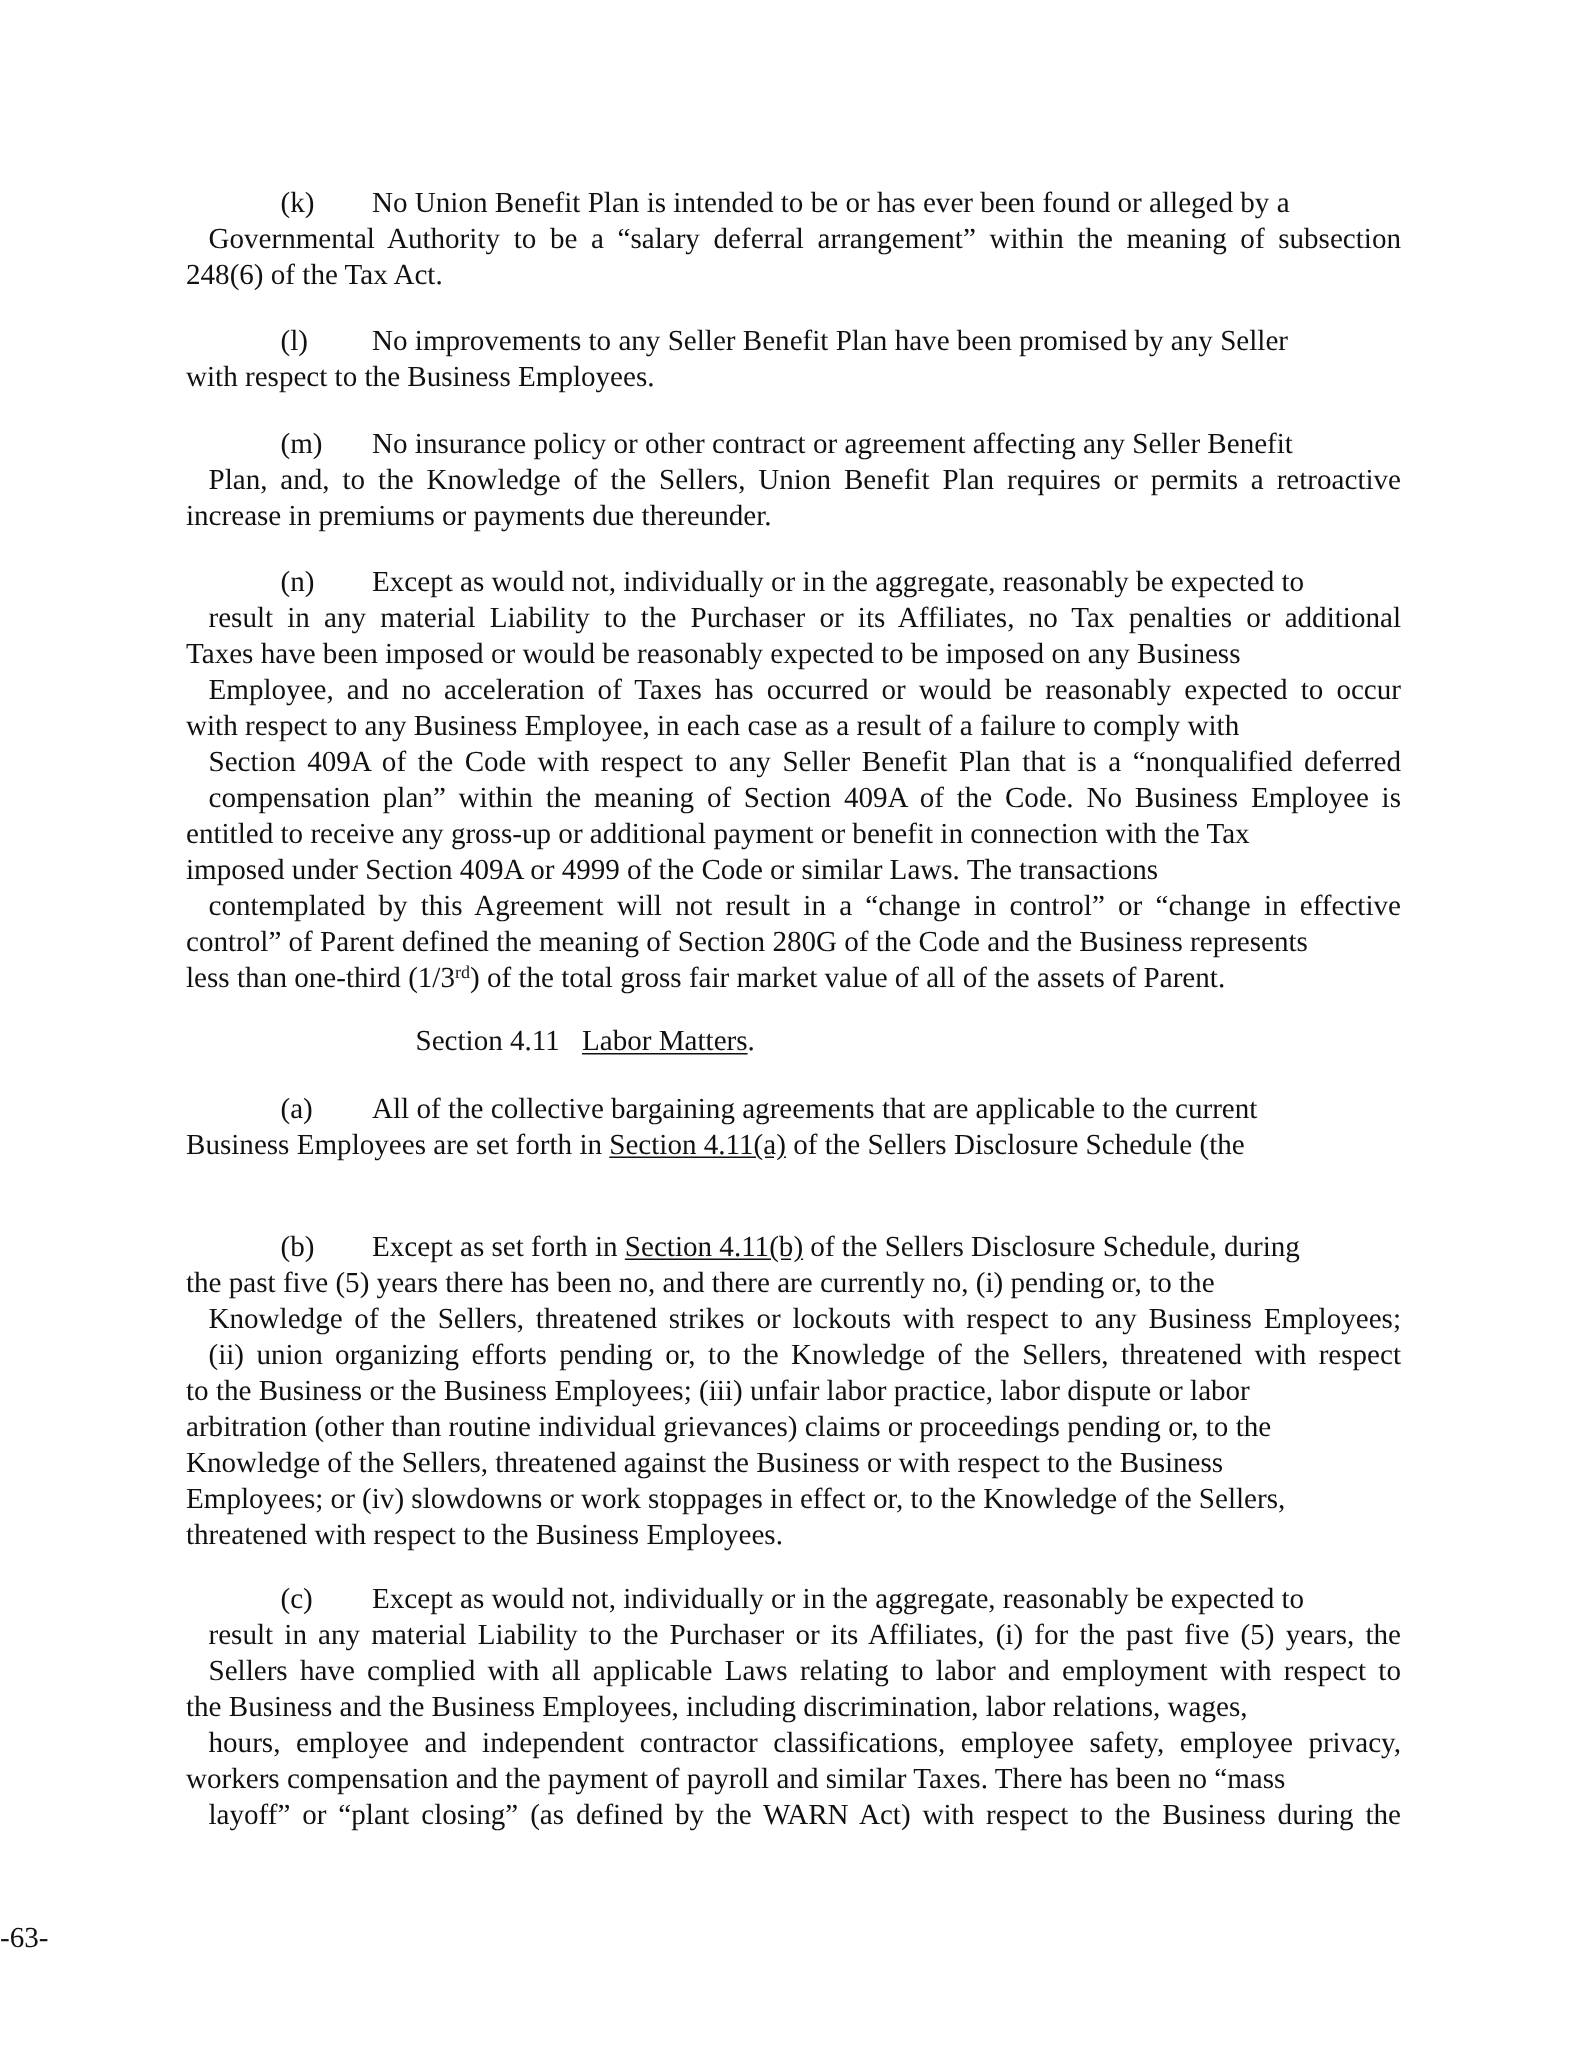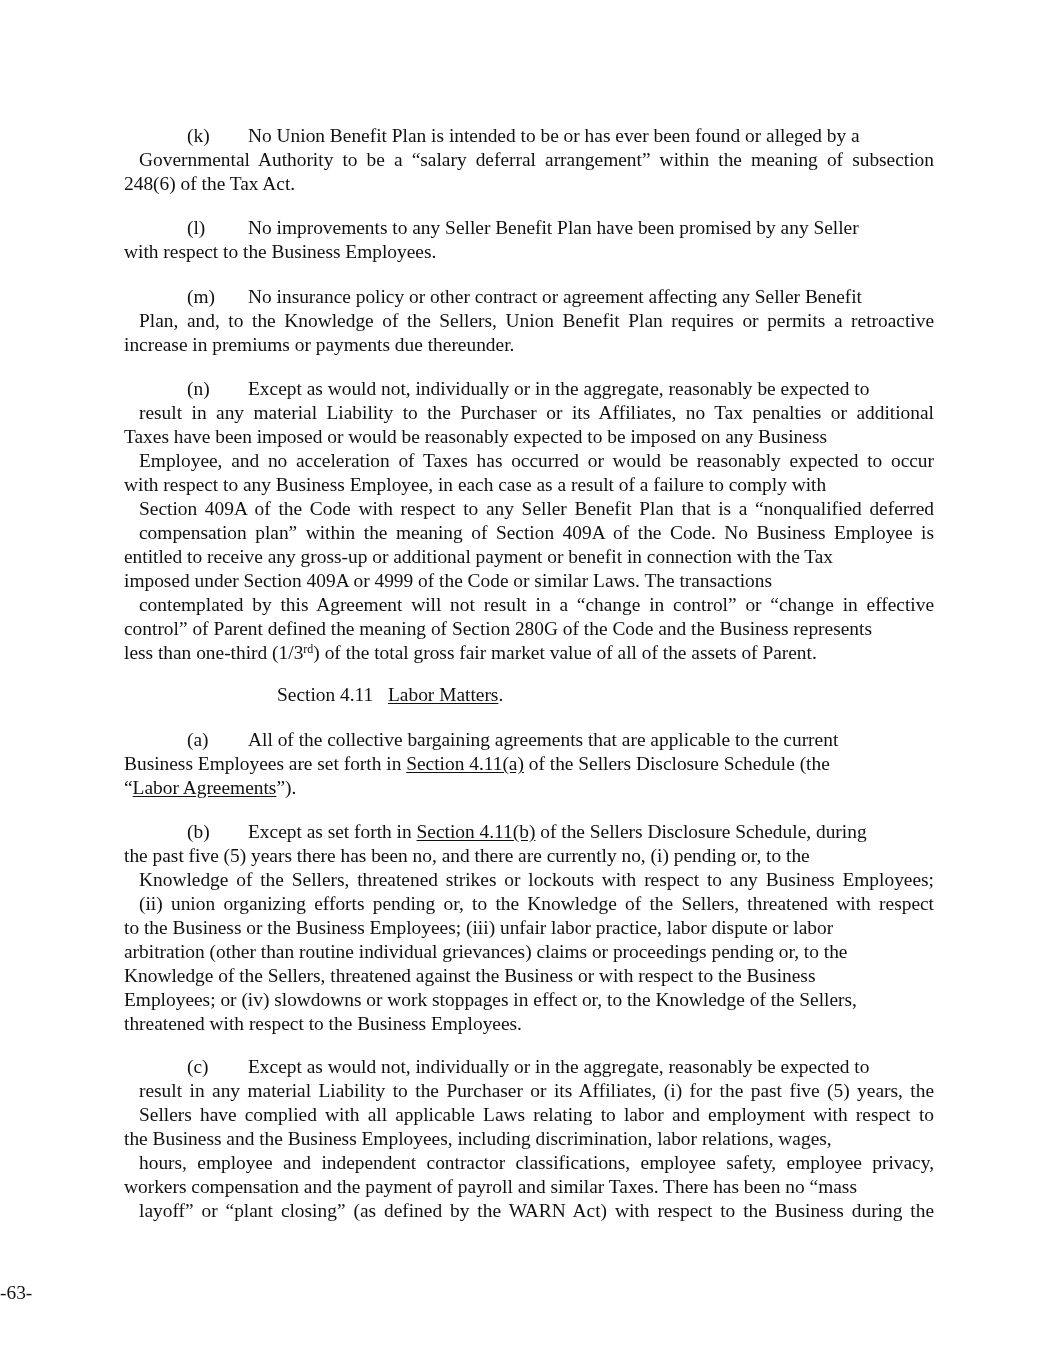--- a/index.html
+++ b/index.html
@@ -75,21 +75,20 @@
     <span class="num">Section 4.11</span>
     <span class="title"><span class="u">Labor Matters</span><span>.</span></span>
   </div>
 
   <div class="para" style="top:728px">
     <div class="first">
       <span class="marker">(a)</span>
       <span class="first-text">All of the collective bargaining agreements that are applicable to the current</span>
     </div>
     <span class="line"><span>Business Employees are set forth in </span><span class="u">Section 4.11(a)</span><span> of the Sellers Disclosure Schedule (the</span></span>
-    <span class="line"><span>“</span><span class="u">Labor Agreements</span><span>”).</span></span>
   </div>
 
   <div class="para" style="top:820px">
     <div class="first">
       <span class="marker">(b)</span>
       <span class="first-text"><span>Except as set forth in </span><span class="u">Section 4.11(b)</span><span> of the Sellers Disclosure Schedule, during</span></span>
     </div>
     <span class="line">the past five (5) years there has been no, and there are currently no, (i) pending or, to the</span>
     <span class="line justify">Knowledge of the Sellers, threatened strikes or lockouts with respect to any Business Employees;</span>
     <span class="line justify">(ii) union organizing efforts pending or, to the Knowledge of the Sellers, threatened with respect</span>

